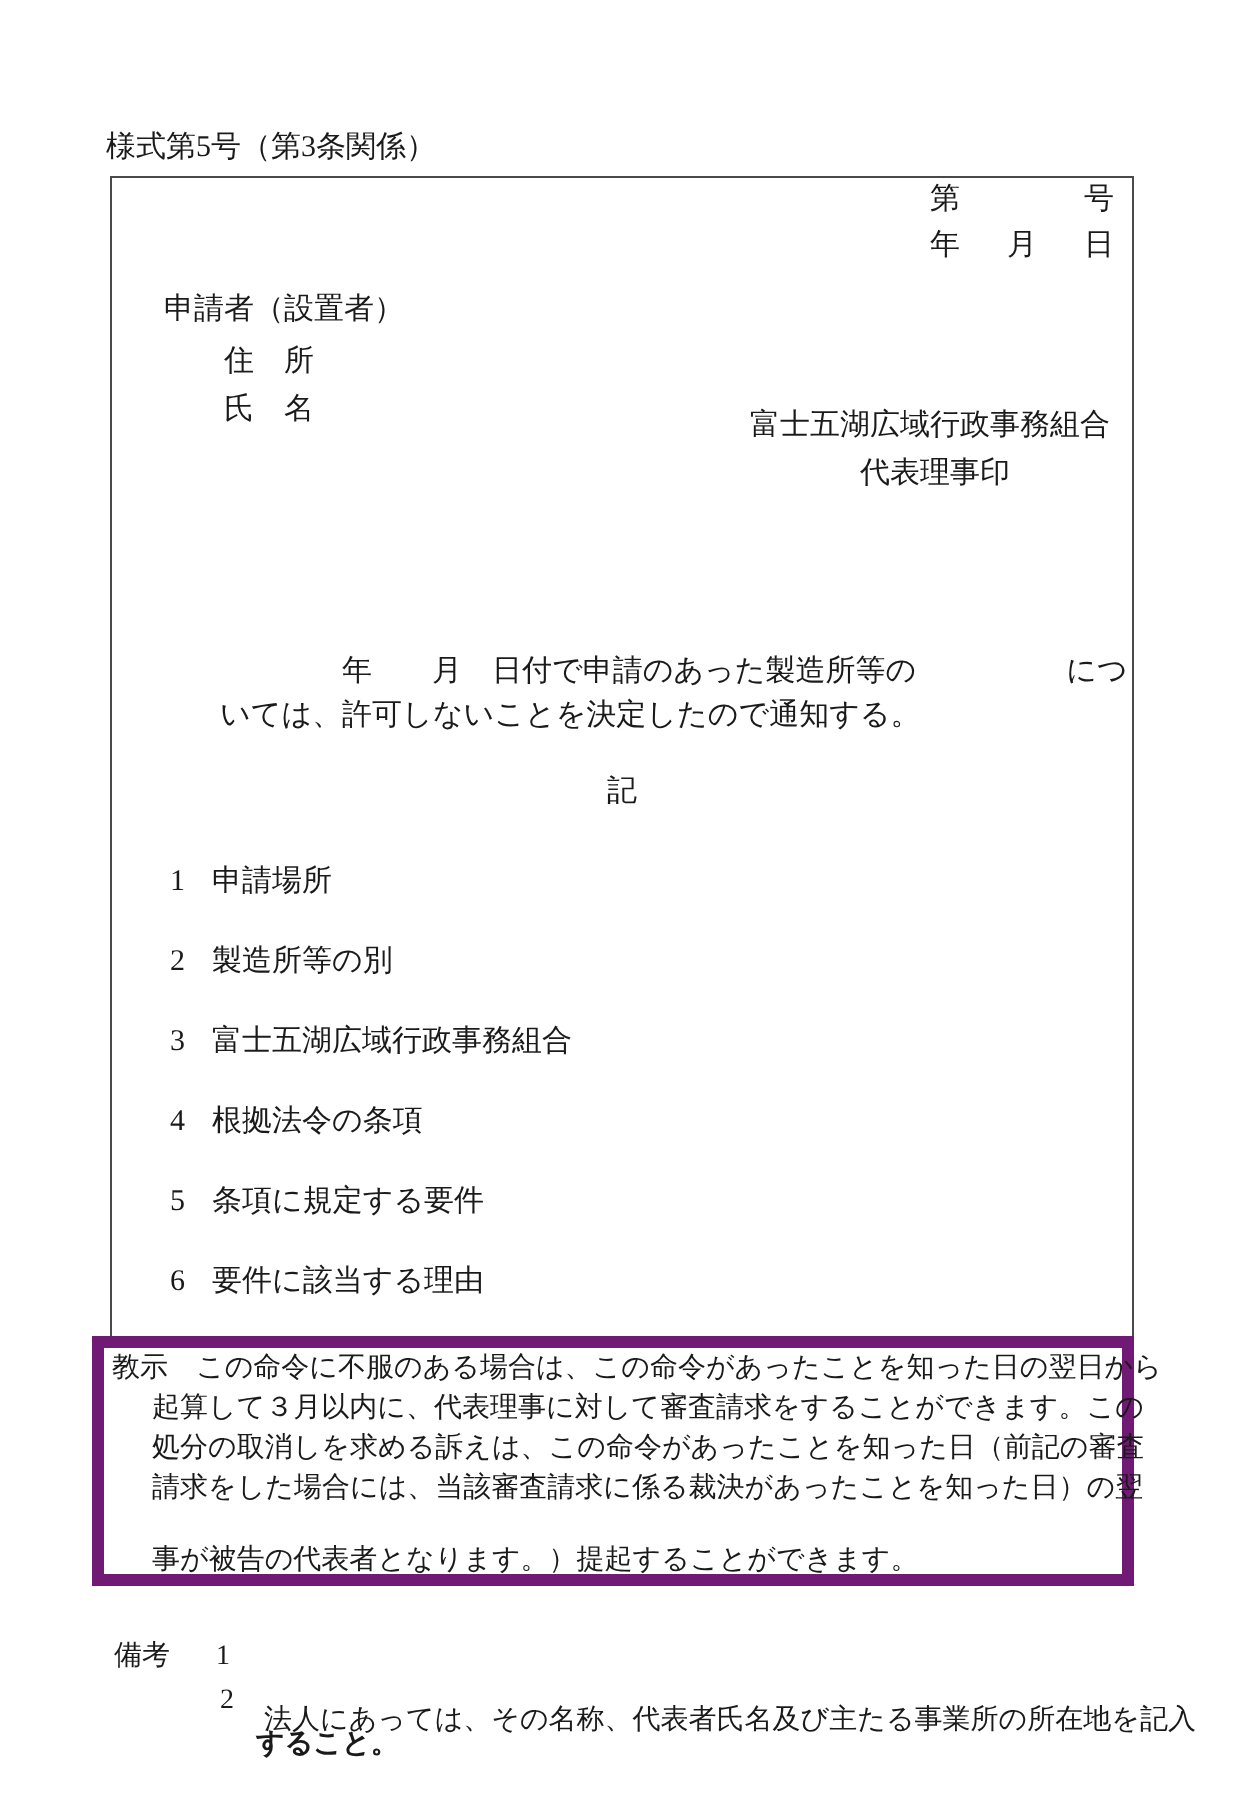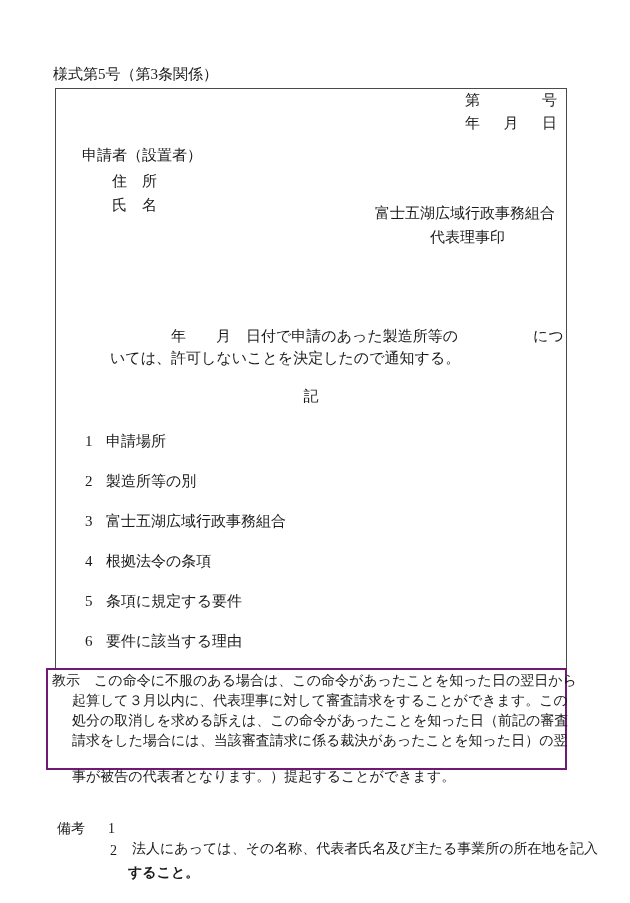--- a/index.html
+++ b/index.html
@@ -71,22 +71,22 @@
   .item-1{top:344px;}
   .item-2{top:384px;}
   .item-3{top:424px;}
   .item-4{top:464px;}
   .item-5{top:504px;}
   .item-6{top:544px;}
   
   .kyoji-box{
     position:absolute;
     left:46px;top:668px;
-    width:521px;height:102px;
-    border:2px solid #701a75;
+    width:521px;height:125px;
+    border:6px solid #701a75;
     box-sizing:border-box;
     font-size:14px;
   }
   .kyoji-line{
     position:absolute;
     left:24px;
     white-space:pre;
   }
   .kyoji-line.first{left:4px;}
   .k1{top:3px;}
@@ -101,21 +101,21 @@
     left:57px;top:796px;
     width:560px;height:70px;
     font-size:14px;
     margin-top:25px;
   }
   .biko .abs{position:absolute;}
   .biko-label{left:0;top:0;}
   .biko-i1-no{left:51px;top:0;}
   .biko-i1-text{left:76px;top:0;}
   .biko-i2-no{left:53px;top:22px;}
-  .biko-i2-line1{left:75px;top:20px;}
+  .biko-i2-line1{left:75px;top:32px;}
   .biko-i2-line2{left:71px;top:44px;font-weight:bold;}
 </style>
 </head>
 <body>
 
 <div class="page">
 
   <div class="abs form-label">様式第5号（第3条関係）</div>
 
   <div class="notice-box">

